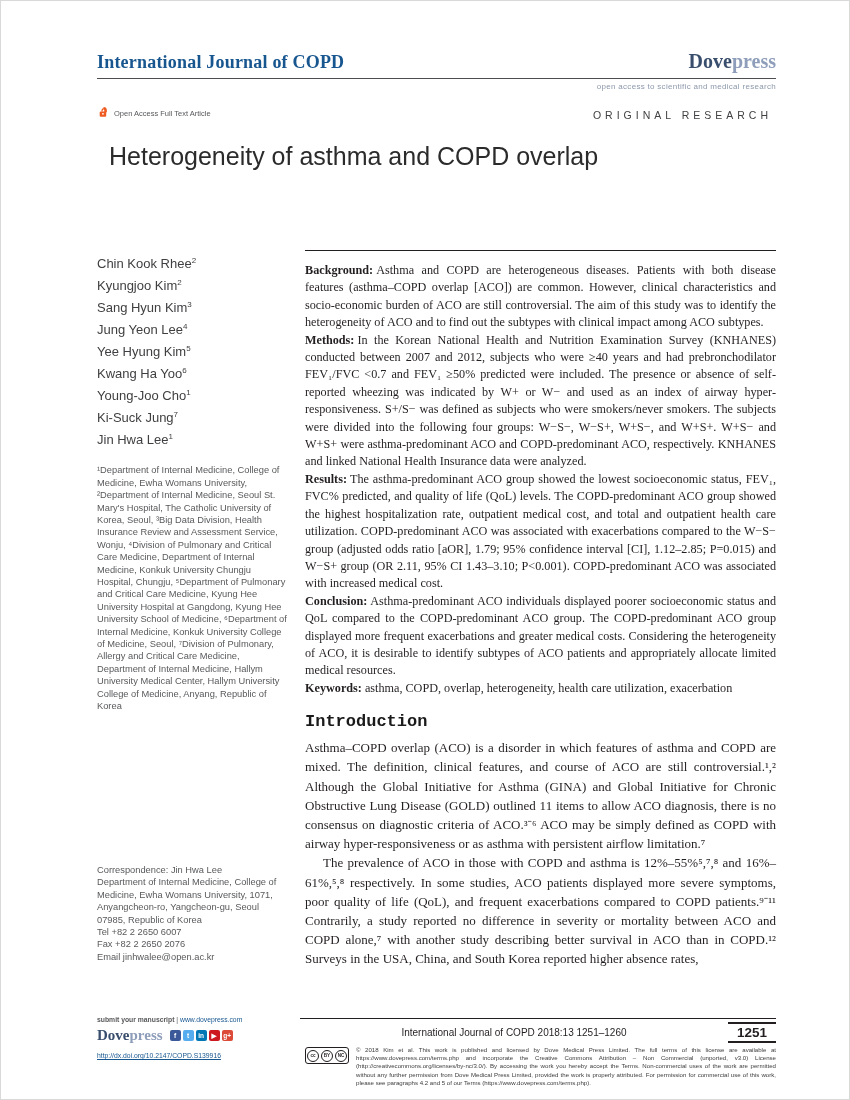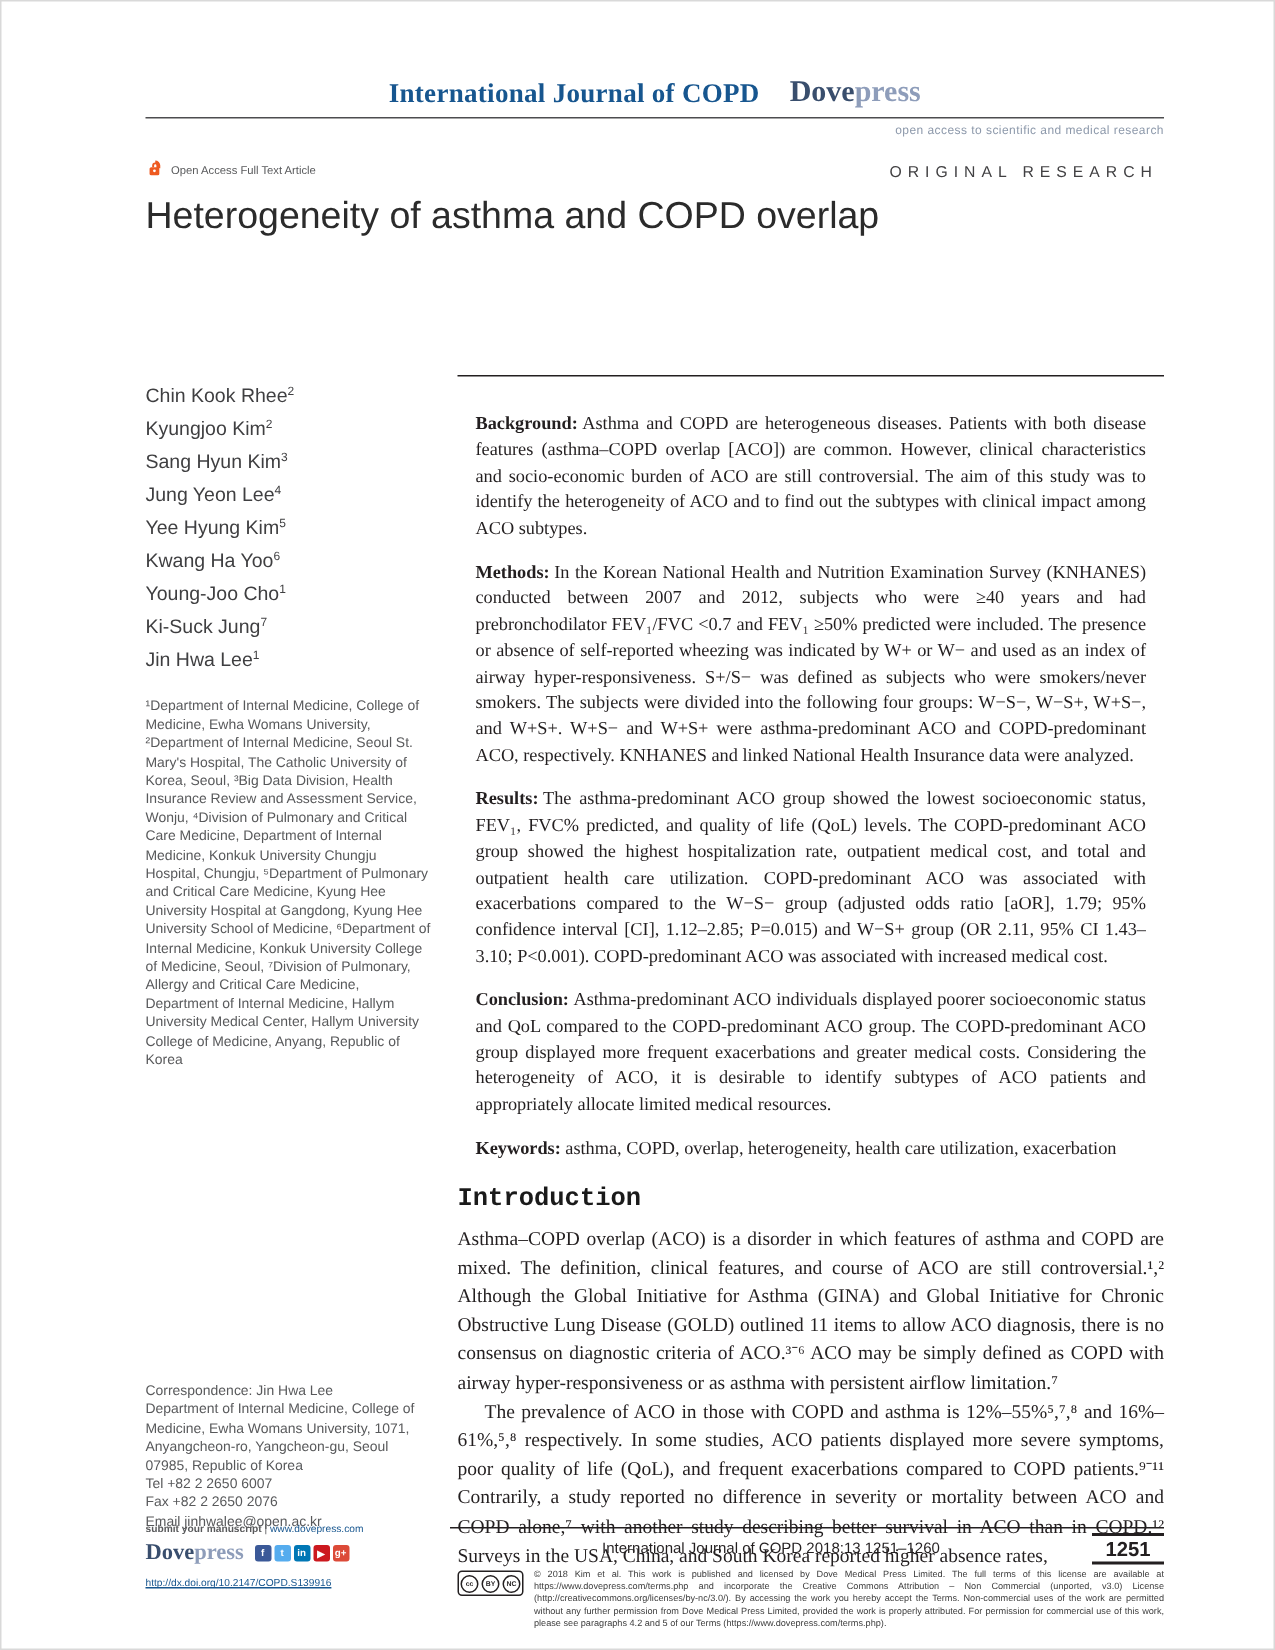--- a/index.html
+++ b/index.html
@@ -3,41 +3,41 @@
 <meta charset="utf-8">
 <style>
   html,body{margin:0;padding:0;background:#ffffff;}
   .page{
     position:relative;width:850px;height:1100px;background:#fff;
     font-family:"Liberation Serif",serif;color:#231f20;overflow:hidden;
     box-shadow:0 0 0 1px #d9d9d9 inset;
   }
   
   .header{position:absolute;left:97px;right:74px;top:50px;}
-  .header-row{display:flex;justify-content:center;align-items:flex-end;gap:20px;}
+  .header-row{display:flex;justify-content:space-between;align-items:flex-end;gap:20px;}
   .journal-name{font-family:"Liberation Serif",serif;font-weight:bold;font-size:18px;color:#17568f;letter-spacing:.2px;}
   .brand{font-family:"Liberation Serif",serif;font-weight:bold;font-size:20px;}
   .brand .dove{color:#394e6d;}
   .brand .press{color:#8e9dba;}
   .header-rule{border-bottom:1.5px solid #4d4d4f;margin-top:5px;}
   .tagline{text-align:right;font-family:"Liberation Sans",sans-serif;font-size:8px;color:#8d99ab;margin-top:3px;letter-spacing:.3px;}
   .oa-row{position:absolute;left:97px;right:78px;top:106px;display:flex;justify-content:space-between;align-items:flex-end;}
   .oa-left{display:flex;align-items:center;gap:4px;font-family:"Liberation Sans",sans-serif;font-size:7.5px;color:#58595b;}
   .article-type{font-family:"Liberation Sans",sans-serif;font-size:10.5px;letter-spacing:4px;color:#414042;}
   .title{position:absolute;left:97px;top:130px;font-family:"Liberation Sans",sans-serif;font-size:25px;font-weight:400;color:#2b2b2b;}
   
   .left-col{position:absolute;left:97px;top:252px;width:192px;}
   .authors{font-family:"Liberation Sans",sans-serif;font-size:13px;line-height:18.7px;color:#3f3f41;font-weight:400;}
   .authors sup{font-size:8px;}
   .affiliations{margin-top:14px;font-family:"Liberation Sans",sans-serif;font-size:9.3px;line-height:12.4px;color:#58595b;}
-  .correspondence{position:absolute;left:97px;top:921px;width:192px;font-family:"Liberation Sans",sans-serif;font-size:9.3px;line-height:12.4px;color:#58595b;}
+  .correspondence{position:absolute;left:97px;top:864px;width:192px;font-family:"Liberation Sans",sans-serif;font-size:9.3px;line-height:12.4px;color:#58595b;}
   .correspondence .email{color:#58595b;text-decoration:none;}
   .right-col{position:absolute;left:305px;top:250px;width:471px;}
   .abstract{border-top:1.2px solid #231f20;padding-top:11px;font-size:12.2px;line-height:17.4px;text-align:justify;}
-  .abs-p{margin:12px;}
+  .abs-p{margin:0;}
   .abs-label{font-weight:bold;margin-right:3px;}
   .intro-heading{font-family:Liberation Mono, monospace;font-weight:bold;font-size:17px;margin:15px 0 7px;color:#1a1a1a;}
   .intro p{font-size:13px;line-height:19.2px;text-align:justify;margin:0;}
   .intro p.indent{text-indent:18px;}
   
   .footer-left{position:absolute;left:97px;top:1016px;width:195px;font-family:"Liberation Sans",sans-serif;}
   .submit-line{font-size:6.8px;color:#58595b;}
   .submit-line .bold{font-weight:bold;}
   .submit-line .url{color:#17568f;}
   .footer-brand-row{display:flex;align-items:center;gap:7px;margin-top:4px;}
@@ -86,21 +86,21 @@
           <path d="M12 3a5 5 0 0 1 5 5v2.2h-2.4V8a2.6 2.6 0 0 0-5.2 0v2" fill="none" stroke="#ee5a20" stroke-width="2.4"></path>
           <rect x="5" y="10" width="12" height="10" rx="2" fill="#ee5a20"></rect>
           <circle cx="11" cy="14.5" r="1.7" fill="#ffffff"></circle>
         </svg>
       </span>
       <span>Open Access Full Text Article</span>
     </span>
     <span class="article-type">ORIGINAL RESEARCH</span>
   </div>
 
-  <h1 class="title" style="margin:0;">Heterogeneity of asthma and COPD overlap</h1>
+  <h1 class="title" style="margin:12px;">Heterogeneity of asthma and COPD overlap</h1>
 
   <div class="left-col">
     <div class="authors">
       <div class="author"><span>Chin Kook Rhee</span><sup>2</sup></div>
       <div class="author"><span>Kyungjoo Kim</span><sup>2</sup></div>
       <div class="author"><span>Sang Hyun Kim</span><sup>3</sup></div>
       <div class="author"><span>Jung Yeon Lee</span><sup>4</sup></div>
       <div class="author"><span>Yee Hyung Kim</span><sup>5</sup></div>
       <div class="author"><span>Kwang Ha Yoo</span><sup>6</sup></div>
       <div class="author"><span>Young-Joo Cho</span><sup>1</sup></div>

